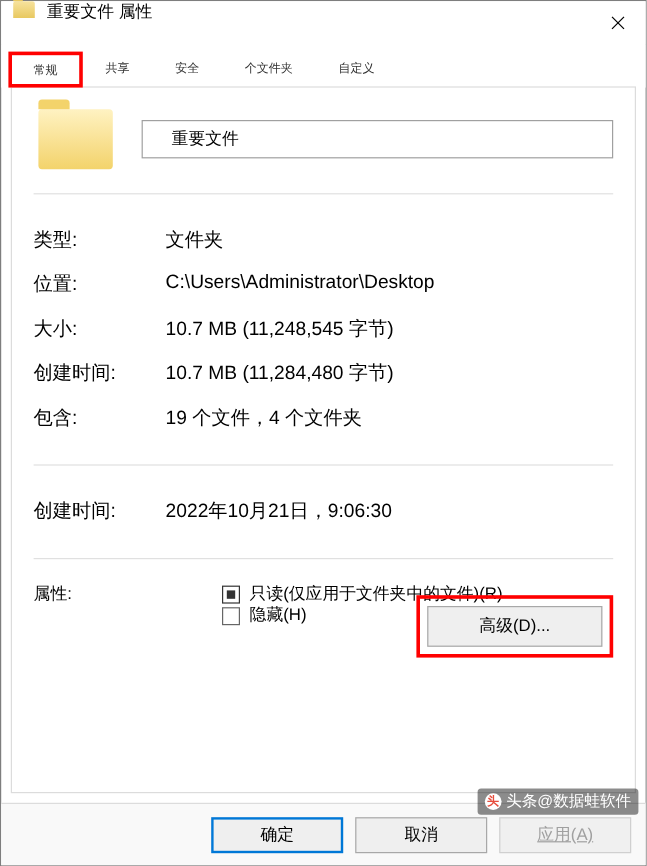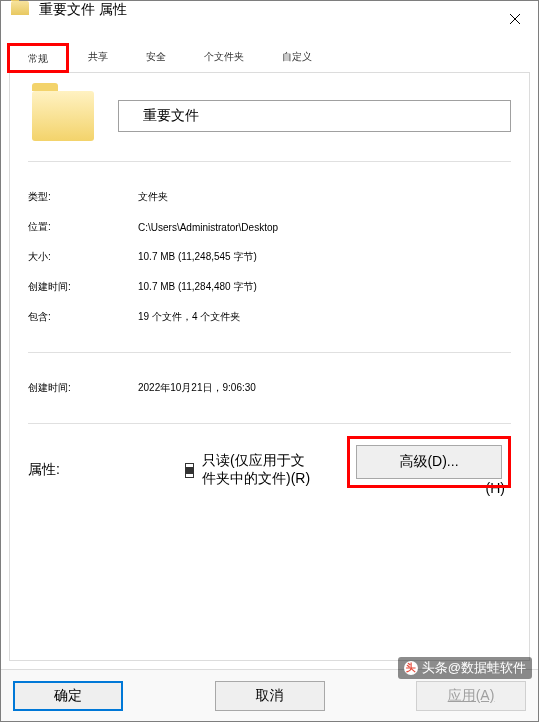--- a/index.html
+++ b/index.html
@@ -14,34 +14,34 @@
 .tabset { display: flex; padding: 6px 6px 0 6px; background: #fff; }
 .tab { padding: 6px 18px 4px 18px; font-size: 10px; color: #333; cursor: pointer; position: relative; border: 1px solid transparent; }
 .tab.active { border: 1px solid #dcdcdc; border-bottom: 1px solid #fff; background: #fff; z-index: 2; }
 .highlight-red { border: 3px solid #ff0000 !important; }
 .panel { flex: 1; margin: -1px 8px 8px 8px; border: 1px solid #dcdcdc; padding: 18px 18px 18px 18px; position: relative; }
 .name-row { display: flex; align-items: center; gap: 24px; }
 .folder-icon-lg { width: 62px; height: 50px; background: linear-gradient(to bottom, #fff2c2, #f3d36b); border-radius: 3px; position: relative; margin-left: 4px; }
 .folder-icon-lg::before { content:""; position:absolute; top:-8px; left:0; width:26px; height:8px; background:#f3d36b; border-radius:3px 3px 0 0; }
 .name-input { flex: 1; height: 32px; border: 1px solid #a0a0a0; padding: 0 24px; font-size: 14px; outline: none; }
 .divider { height: 1px; background: #e0e0e0; margin: 20px 0; }
-.prop-row { display: flex; font-size: 10px; color: #000; padding: 8px 0; align-items: center; }
+.prop-row { display: flex; font-size: 16px; color: #000; padding: 8px 0; }
 .prop-label { width: 110px; }
 .prop-value { flex: 1; }
-.attr-section { display: flex; flex-direction: row; }
+.attr-section { display: flex; flex-direction: column; }
 .attr-row { display: flex; align-items: center; }
 .attr-label { width: 110px; font-size:14px; }
 .attr-body { flex: 1; display: flex; align-items: center; gap: 8px; position: relative; padding-left: 47px; }
 .checkbox { width: 15px; height: 15px; border: 1px solid #666; background: #fff; display: inline-flex; align-items: center; justify-content: center; }
 .checkbox-square-filled { width: 15px; height: 15px; border: 1px solid #333; display:inline-flex; align-items:center; justify-content:center; }
 .checkbox-square-filled::after { content:""; width:7px; height:7px; background:#333; }
 .check-label { font-size: 14px; }
 .btn-adv-wrap { position: absolute; right: 0; top: -8px; }
 .btn-adv { width: 146px; height: 34px; background: #efefef; border: 1px solid #a8a8a8; font-size: 14px; cursor: pointer; }
-.buttonbar { height: 52px; border-top: 1px solid #dcdcdc; display: flex; justify-content: space-between; align-items: center; gap: 10px; padding: 0 12px; background: #f9f9f9; position: relative; }
+.buttonbar { height: 52px; border-top: 1px solid #dcdcdc; display: flex; justify-content: flex-end; align-items: center; gap: 10px; padding: 0 12px; background: #f9f9f9; position: relative; }
 .btn { width: 110px; height: 30px; background: #efefef; border: 1px solid #a8a8a8; font-size: 14px; cursor: pointer; }
 .btn.primary { border: 2px solid #0078d7; }
 .btn.disabled { color: #a0a0a0; border-color: #d0d0d0; background: #f0f0f0; cursor: default; text-decoration: underline; }
 .watermark { position: absolute; right: 6px; bottom: 42px; font-size: 13px; color: #fff; background: rgba(0,0,0,0.45); padding: 2px 6px; border-radius: 3px; display:flex; align-items:center; gap:4px; }
 .watermark .wm-icon { width:14px; height:14px; border-radius:50%; background:#fff; display:inline-flex; align-items:center; justify-content:center; color:#e74c3c; font-size:10px; font-weight:bold; }
 </style>
 </head>
 <body>
 
 <div class="window">

